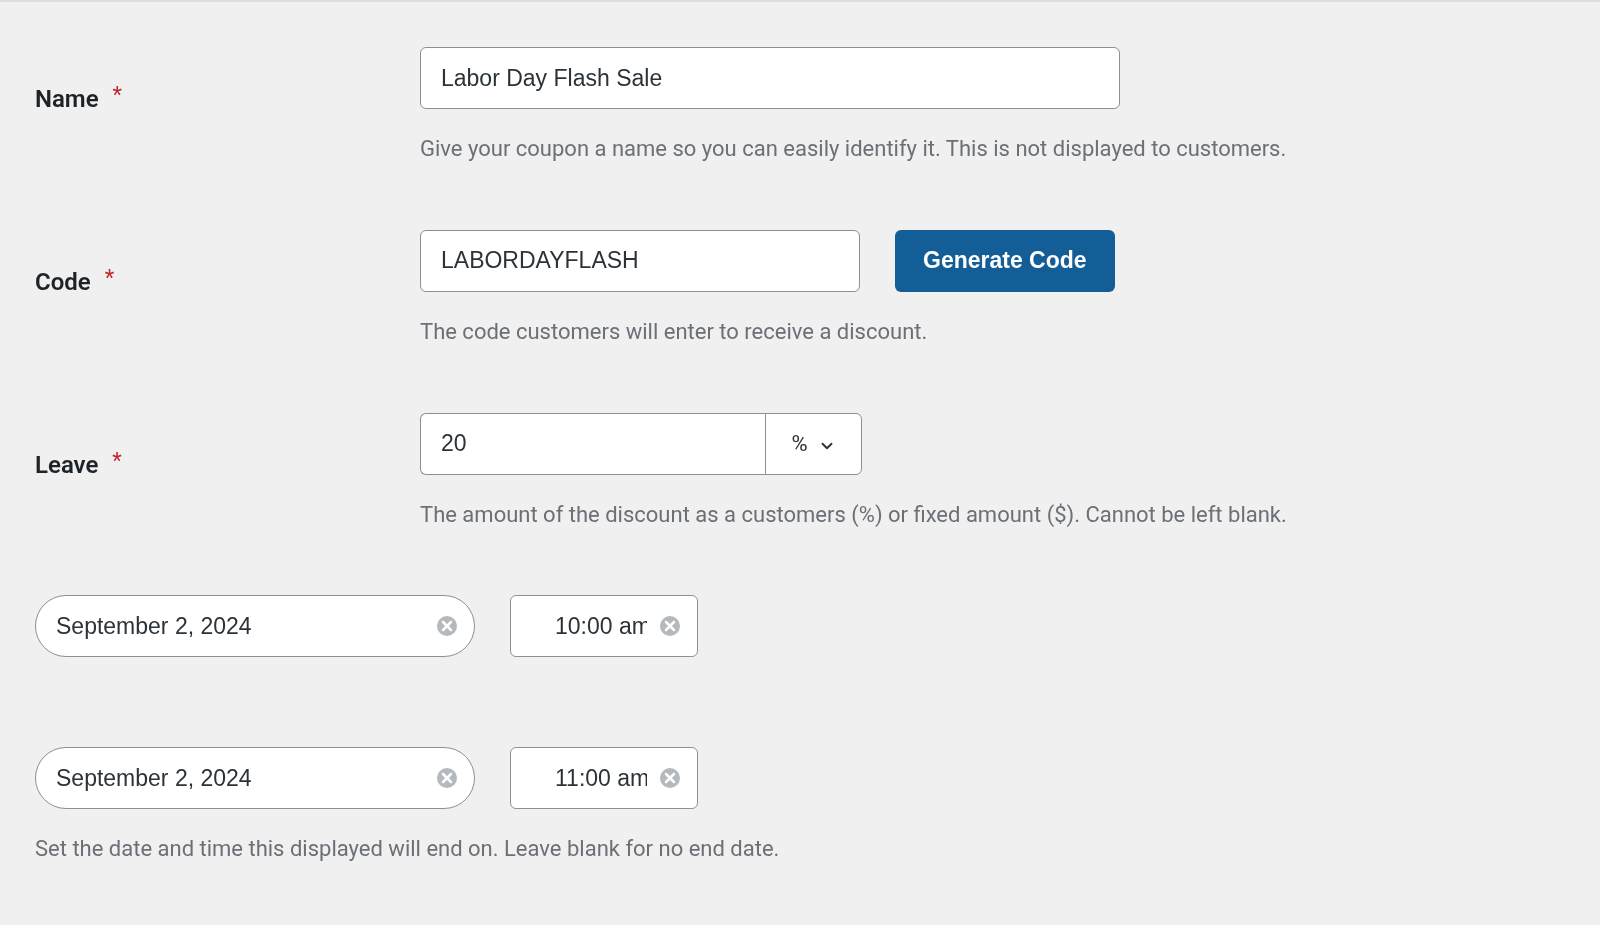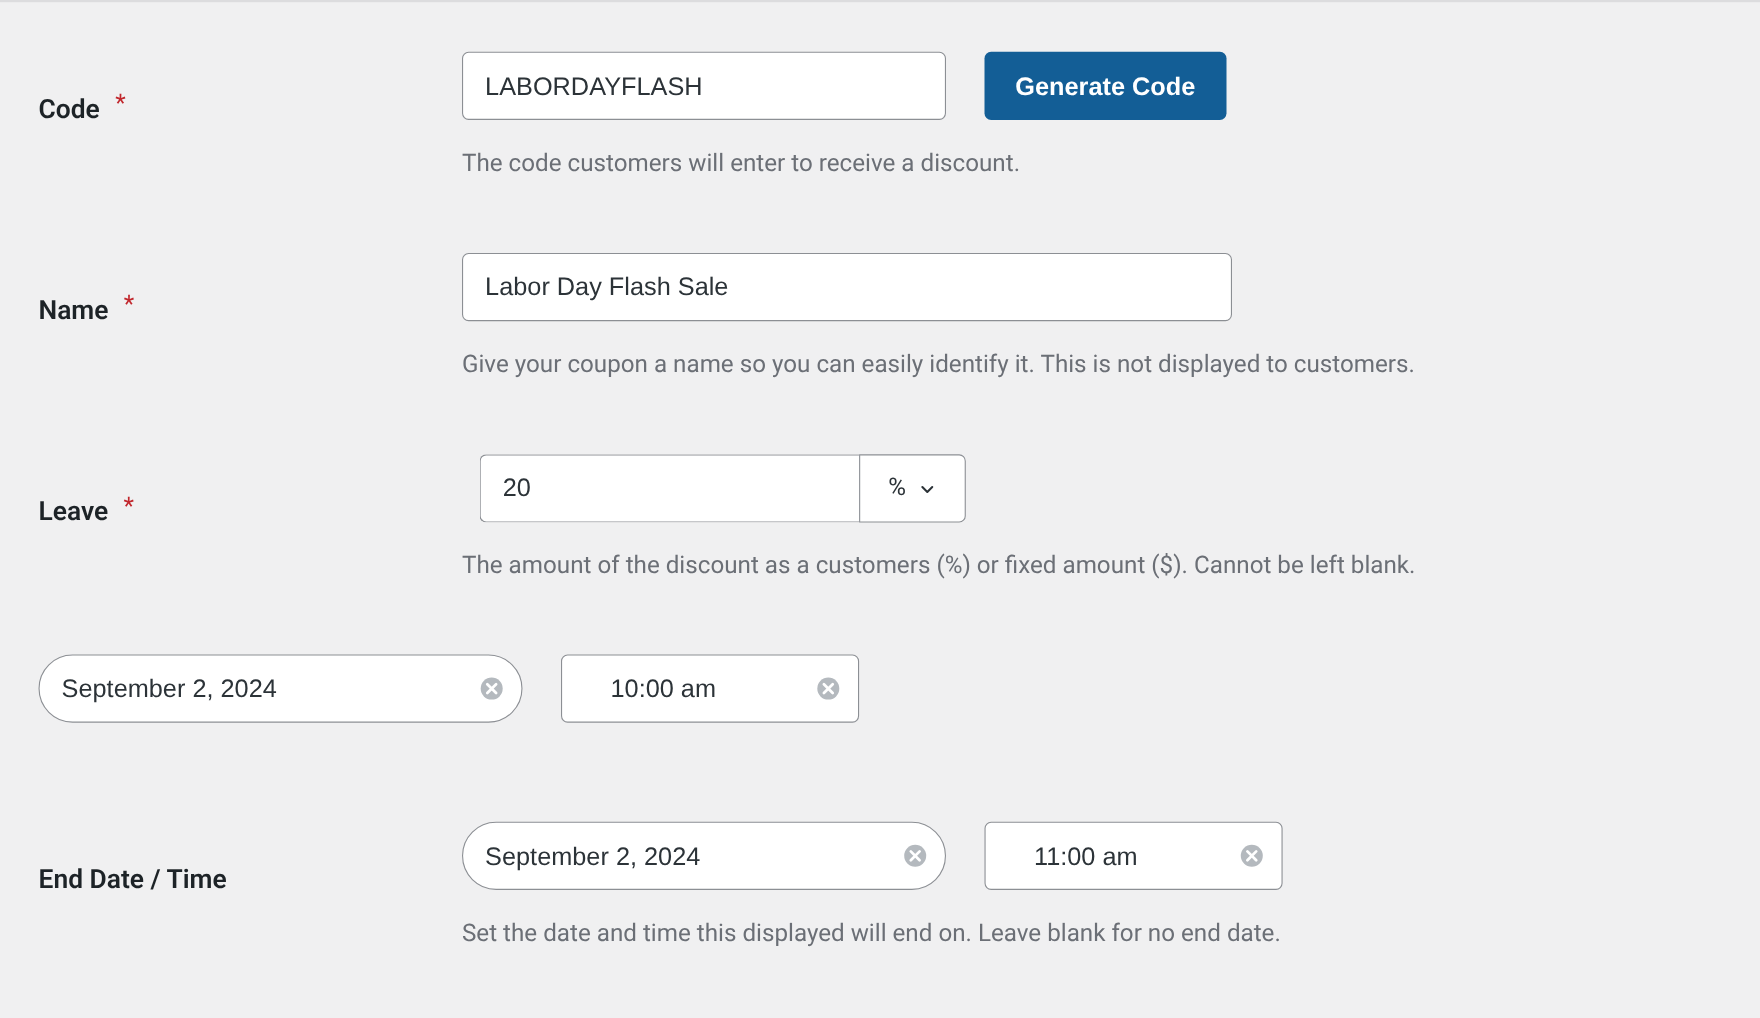--- a/index.html
+++ b/index.html
@@ -67,21 +67,20 @@
     .text-input.code-input {
       width: 440px;
     }
     .text-input.amount-input {
       width: 345px;
       border-radius: 6px 0 0 6px;
       border-right: none;
     }
     .amount-group {
       display: flex;
-      margin-left: 16px;
     }
     .amount-unit {
       display: flex;
       align-items: center;
       justify-content: center;
       gap: 10px;
       width: 97px;
       height: 62px;
       border: 1px solid #8c8f94;
       border-radius: 0 6px 6px 0;
@@ -118,21 +117,21 @@
     .date-input-wrap {
       position: relative;
       display: inline-block;
     }
     .text-input.date-input {
       width: 440px;
       padding-right: 50px;
       border-radius: 31px;
     }
     .text-input.time-input {
-      width: 271px;
+      width: 188px;
       padding-right: 50px;
       padding-left: 44px;
     }
     .clear-icon {
       position: absolute;
       right: 16px;
       top: 50%;
       transform: translateY(-50%);
       width: 24px;
       height: 24px;
@@ -146,42 +145,42 @@
       height: 24px;
     }
   </style>
 </head>
 <body>
 
 <div class="form-container">
 
   <div class="form-row">
     <div class="label-col">
+      <span class="label-text">Name</span>
+      <span class="required-asterisk">*</span>
+    </div>
+    <div class="field-col">
+      <div class="input-line">
+        <input type="text" class="text-input name-input" value="Labor Day Flash Sale" style="">
+      </div>
+      <div class="helper-text">Give your coupon a name so you can easily identify it. This is not displayed to customers.</div>
+    </div>
+  </div>
+
+  <div class="form-row">
+    <div class="label-col">
       <span class="label-text">Code</span>
       <span class="required-asterisk">*</span>
     </div>
     <div class="field-col">
       <div class="input-line">
         <input type="text" class="text-input code-input" value="LABORDAYFLASH" style="">
         <button class="btn-primary">Generate Code</button>
       </div>
       <div class="helper-text">The code customers will enter to receive a discount.</div>
-    </div>
-  </div>
-
-  <div class="form-row">
-    <div class="label-col">
-      <span class="label-text">Name</span>
-      <span class="required-asterisk">*</span>
-    </div>
-    <div class="field-col">
-      <div class="input-line">
-        <input type="text" class="text-input name-input" value="Labor Day Flash Sale" style="">
-      </div>
-      <div class="helper-text">Give your coupon a name so you can easily identify it. This is not displayed to customers.</div>
     </div>
   </div>
 
   <div class="form-row">
     <div class="label-col">
       <span class="label-text">Leave</span>
       <span class="required-asterisk">*</span>
     </div>
     <div class="field-col">
       <div class="input-line">
@@ -220,23 +219,20 @@
                 <circle cx="12" cy="12" r="10" fill="#b4b9be"></circle>
                 <path d="M8 8 L16 16 M16 8 L8 16" stroke="#fff" stroke-width="2.5" stroke-linecap="round"></path>
               </svg>
           </span>
         </div>
       </div>
     </div>
   </div>
 
   <div class="form-row">
-    <div class="label-col">
-      <span class="label-text">End Date / Time</span>
-    </div>
     <div class="field-col">
       <div class="input-line">
         <div class="date-input-wrap">
           <input type="text" class="text-input date-input" value="September 2, 2024" style="">
           <span class="clear-icon">
             <svg viewBox="0 0 24 24">
                 <circle cx="12" cy="12" r="10" fill="#b4b9be"></circle>
                 <path d="M8 8 L16 16 M16 8 L8 16" stroke="#fff" stroke-width="2.5" stroke-linecap="round"></path>
               </svg>
           </span>

